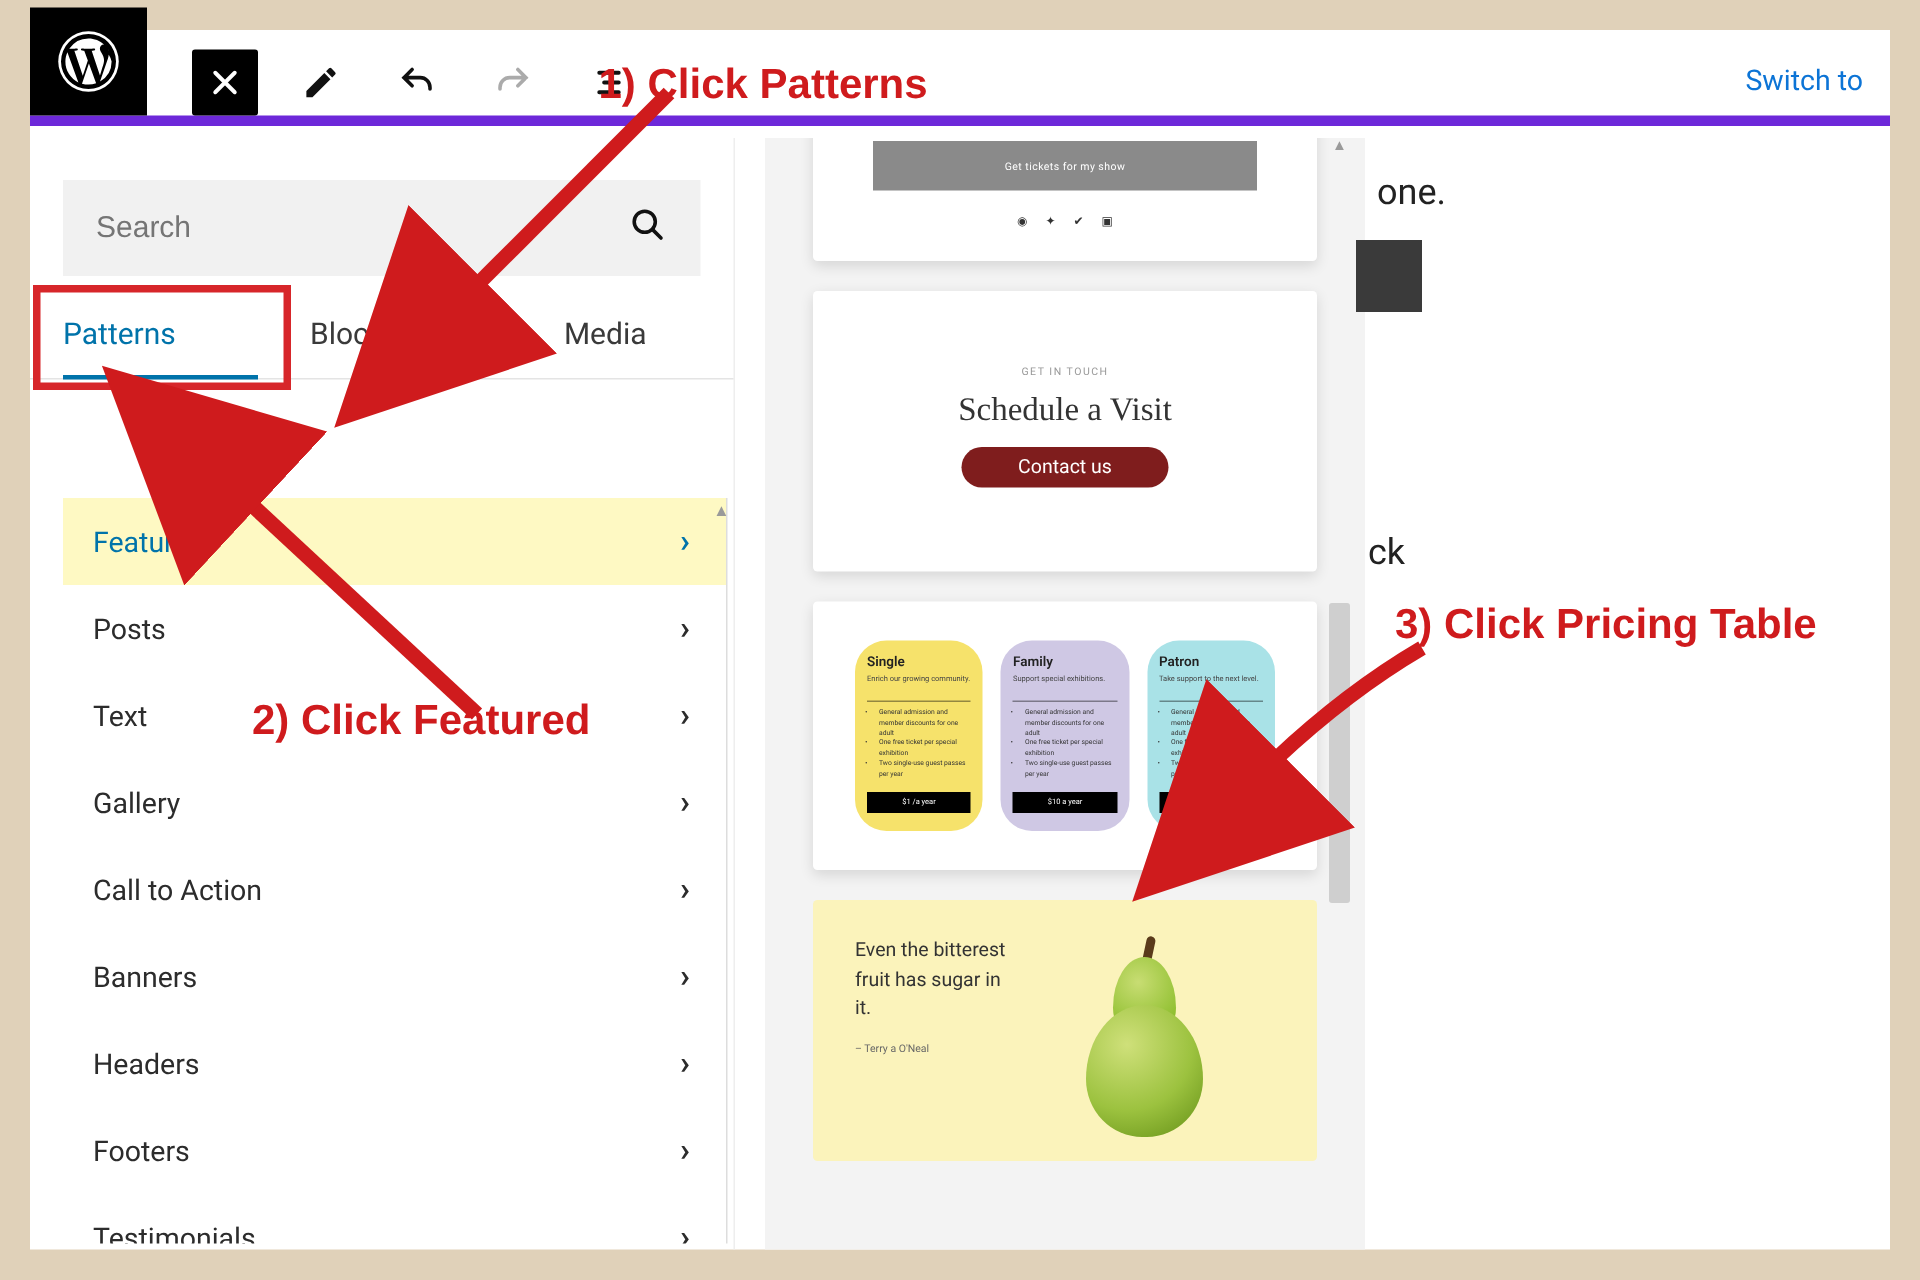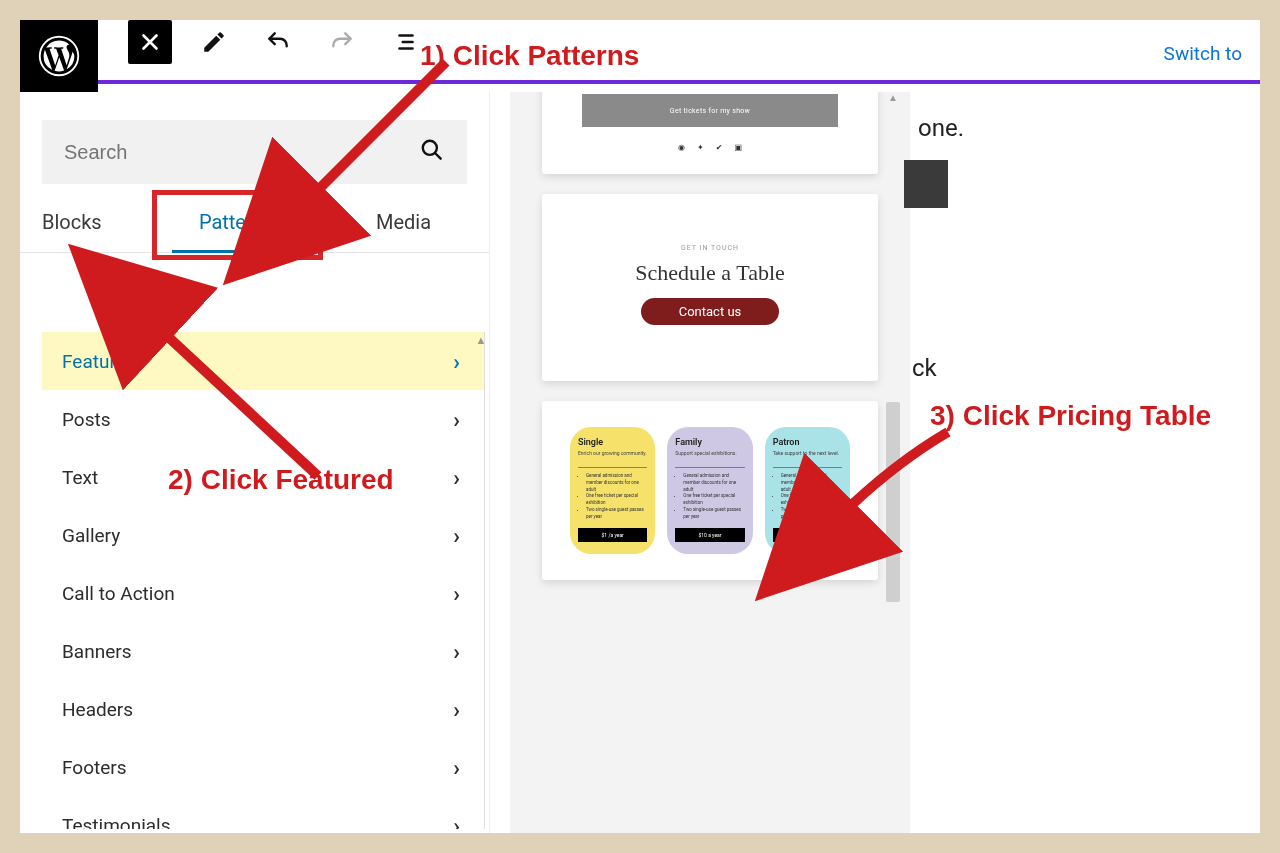--- a/index.html
+++ b/index.html
@@ -13,22 +13,22 @@
   }
   .app-frame {
     position: absolute;
     top: 20px; left: 20px; right: 20px; bottom: 20px;
     background: #fff;
   }
   
   .topbar {
     height: 64px;
     display: flex;
-    align-items: flex-start;
-    border-bottom: 4px solid #6d28d9;
+    align-items: flex-end;
+    border-bottom: 7px solid #6d28d9;
     position: relative;
   }
   .wp-logo {
     width: 78px; height: 72px;
     background: #000;
     display: flex; align-items: center; justify-content: center;
   }
   .wp-logo svg { width: 44px; height: 44px; }
   .tb-buttons { display: flex; align-items: center; gap: 20px; margin-left: 30px; }
   .tb-btn {
@@ -244,25 +244,25 @@
         <input placeholder="Search" style="">
         <span class="mag">
           <svg viewBox="0 0 24 24">
               <circle cx="10" cy="10" r="6.5" fill="none" stroke="#111" stroke-width="2.2"></circle>
               <path d="M20 20l-5-5" stroke="#111" stroke-width="2.2" stroke-linecap="round"></path>
             </svg>
         </span>
       </div>
     </div>
     <div class="tabs">
-      <div class="tab">Blocks</div>
       <div class="tab active" style="position:relative">
         <span>Patterns</span>
         <span class="tab-highlight"></span>
       </div>
+      <div class="tab">Blocks</div>
       <div class="tab">Media</div>
     </div>
 
     <div class="cat-list">
       <div class="cat-item selected">
         <span>Featured</span>
         <span class="chev">›</span>
       </div>
       <div class="cat-item">
         <span>Posts</span>
@@ -309,21 +309,21 @@
         <span>◉</span>
           <span>✦</span>
           <span>✔</span>
           <span>▣</span>
       </div>
     </div>
 
     <div class="pvcard">
       <div class="visit-card">
         <div class="tiny">GET IN TOUCH</div>
-        <div class="title">Schedule a Table</div>
+        <div class="title">Schedule a Visit</div>
         <div class="pill">Contact us</div>
       </div>
     </div>
 
     <div class="pvcard pricing-card">
       <div class="plan a">
         <h4>Single</h4>
         <div class="sub">Enrich our growing community.</div>
         <hr>
         <ul>
@@ -350,35 +350,46 @@
         <hr>
         <ul>
           <li>General admission and member discounts for one adult</li>
           <li>One free ticket per special exhibition</li>
           <li>Two single-use guest passes per year</li>
         </ul>
         <div class="buy">$100 /year</div>
       </div>
     </div>
 
+    <div class="pear-card" style="margin:0 32px;">
+      <div>
+        <div class="q">Even the bitterest fruit has sugar in it.</div>
+        <div class="attr">– Terry a O'Neal</div>
+      </div>
+      <div class="pear-shape">
+        <div class="stem"></div>
+          <div class="top"></div>
+          <div class="body"></div>
+      </div>
+    </div>
   </div>
 
   <div class="scroll-right">
     <div class="up">▲</div>
     <div class="track"></div>
   </div>
   <div class="right-edge">
     <div class="block" style="top:6px;">one.</div>
     <div class="block" style="top:52px; left:-14px; width:44px; height:48px; background:#3a3a3a;"></div>
     <div class="block" style="top:246px; left:-6px;">ck</div>
   </div>
 
 </div>
 
-<div class="anno" style="top:40px; left:420px;">1) Click Patterns</div>
+<div class="anno" style="top:40px; left:399px;">1) Click Patterns</div>
 <div class="anno" style="top:464px; left:168px;">2) Click Featured</div>
 <div class="anno" style="top:400px; left:930px;">3) Click Pricing Table</div>
 
 <div class="arrow" style="top:56px; left:286px; width:176px; height:166px;">
   <svg viewBox="0 0 176 166">
     <defs>
         <marker id="ah1" viewBox="0 0 20 20" refX="4" refY="10" markerWidth="14" markerHeight="14" orient="auto">
       <path d="M0 0 L20 10 L0 20 Z" fill="#cf1b1d"></path>
         </marker>
       </defs>

